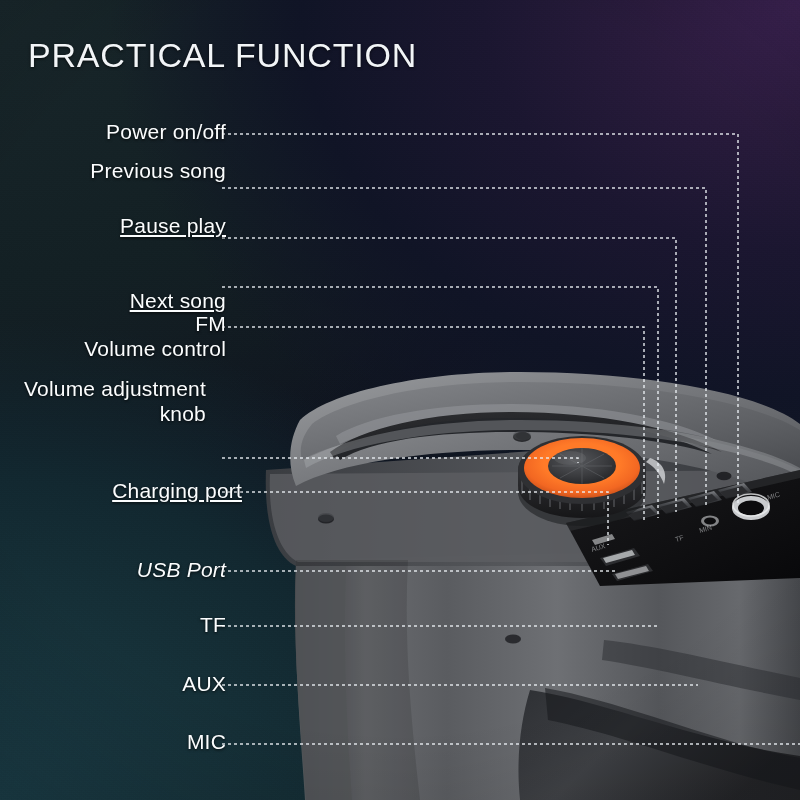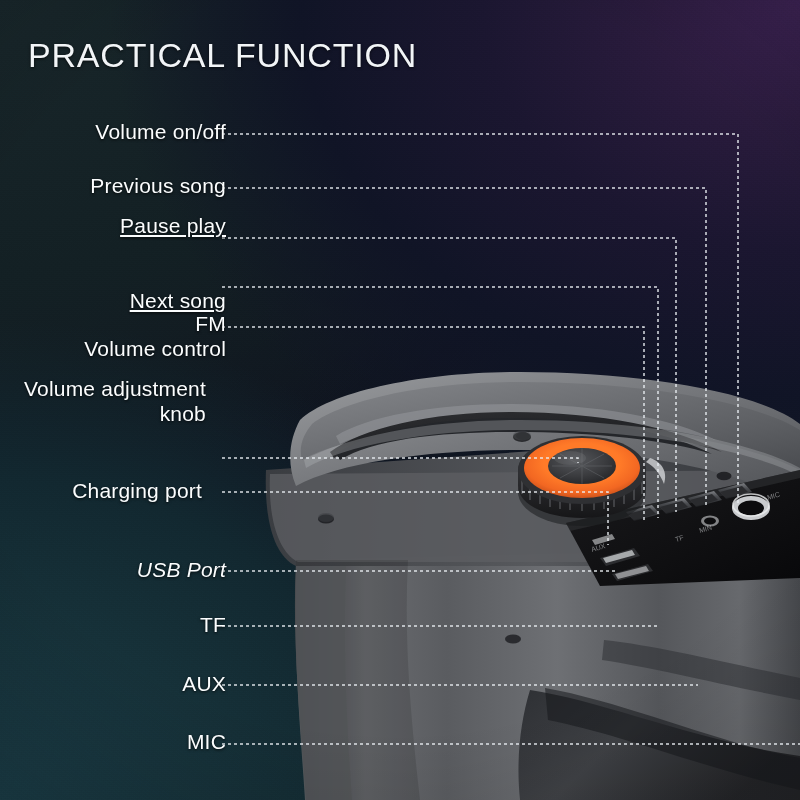--- a/index.html
+++ b/index.html
@@ -260,28 +260,28 @@
       <path d="M222,492 L608,492 L608,545"></path>
       <path d="M222,571 L615,571"></path>
       <path d="M222,626 L660,626"></path>
       <path d="M222,685 L698,685"></path>
       <path d="M222,744 L800,744"></path>
     </svg>
 
   <div id="title">PRACTICAL FUNCTION</div>
 
   <div id="labels">
-      <div class="label" style="right: 574px; top: 119px;">Volume on/off</div>
-      <div class="label" style="right: 574px; top: 173px;">Previous song</div>
+      <div class="label" style="right: 574px; top: 119px;">Power on/off</div>
+      <div class="label" style="right: 574px; top: 158px;">Previous song</div>
       <div class="label" style="right: 574px; top: 213px; text-decoration: underline;">Pause play</div>
       <div class="label" style="right: 574px; top: 288px; text-decoration: underline;">Next song</div>
       <div class="label" style="right: 574px; top: 311px;">FM
 Volume control</div>
       <div class="label" style="right: 594px; top: 376px;">Volume adjustment
 knob</div>
-      <div class="label" style="right: 598px; top: 478px;">Charging port</div>
+      <div class="label" style="right: 558px; top: 478px; text-decoration: underline;">Charging port</div>
       <div class="label" style="right: 574px; top: 557px; font-style: italic;">USB Port</div>
       <div class="label" style="right: 574px; top: 612px;">TF</div>
       <div class="label" style="right: 574px; top: 671px;">AUX</div>
       <div class="label" style="right: 574px; top: 729px;">MIC</div>
     </div>
 
 </div>
 
 </body></html>

